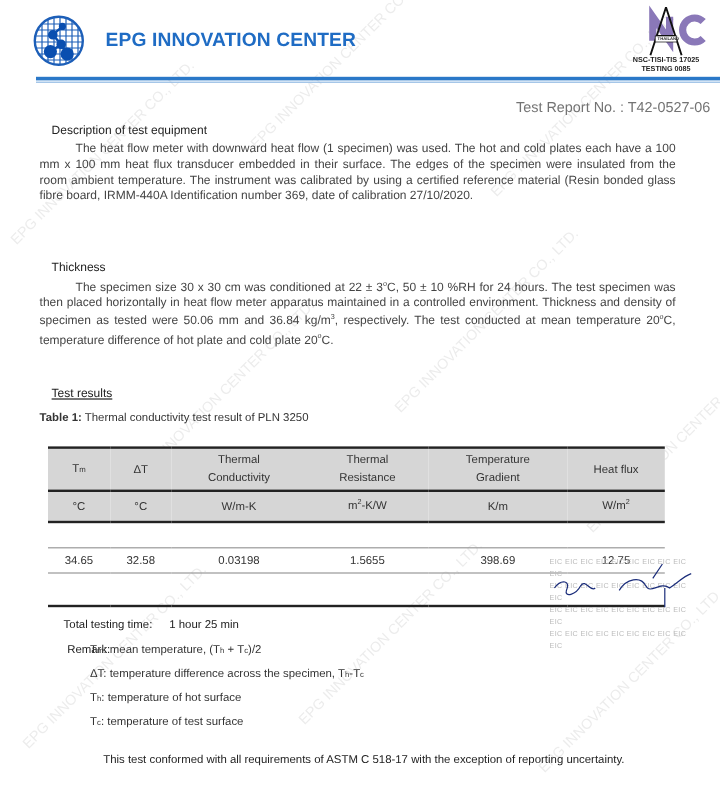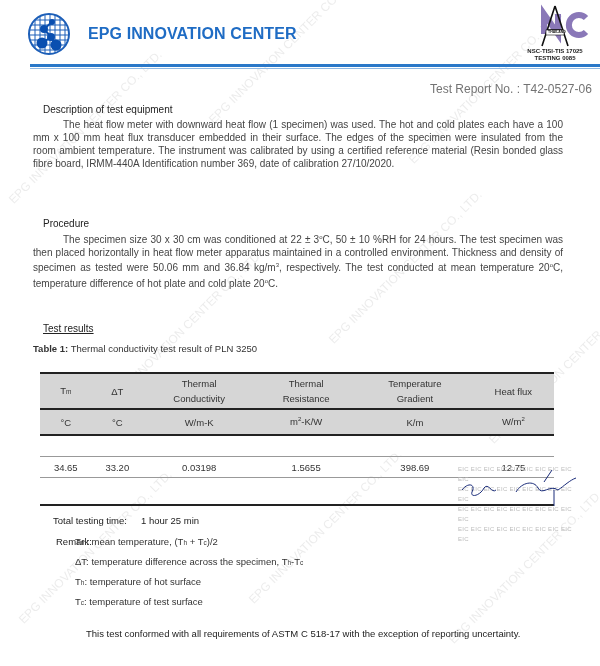--- a/index.html
+++ b/index.html
@@ -99,21 +99,21 @@
     <div>NSC-TISI-TIS 17025</div>
     <div>TESTING 0085</div>
   </div>
 </div>
 
 <div class="abs report-no">Test Report No. : T42-0527-06</div>
 
 <div class="abs h" style="top:104px;">Description of test equipment</div>
 <div class="abs para" style="top:118px;"><span class="ind"></span><span>The heat flow meter with downward heat flow (1 specimen) was used. The hot and cold plates each have a 100 mm x 100 mm heat flux transducer embedded in their surface. The edges of the specimen were insulated from the room ambient temperature. The instrument was calibrated by using a certified reference material (Resin bonded glass fibre board, IRMM-440A Identification number 369, date of calibration 27/10/2020.</span></div>
 
-<div class="abs h" style="top:218px;">Procedure</div>
+<div class="abs h" style="top:218px;">Thickness</div>
 <div class="abs para" style="top:231px;"><span class="ind"></span><span>The specimen size 30 x 30 cm was conditioned at 22 ± 3</span><sup>o</sup><span>C, 50 ± 10 %RH for 24 hours. The test specimen was then placed horizontally in heat flow meter apparatus maintained in a controlled environment. Thickness and density of specimen as tested were 50.06 mm and 36.84 kg/m</span><sup>3</sup><span>, respectively. The test conducted at mean temperature 20</span><sup>o</sup><span>C, temperature difference of hot plate and cold plate 20</span><sup>o</sup><span>C.</span></div>
 
 <div class="abs h u" style="top:323px;">Test results</div>
 <div class="abs" style="left:33px;top:343px;font-size:9.5px;color:#333;"><b>Table 1:</b><span> Thermal conductivity test result of PLN 3250</span></div>
 
 <table class="res">
   <tbody>
       <tr class="hdr top" style="border-top:2px solid #222;">
     <td><span>T</span><span class="small">m</span></td>
     <td>ΔT</td>
@@ -137,21 +137,21 @@
     <td>W/m-K</td>
     <td><span>m</span><sup>2</sup><span>-K/W</span></td>
     <td>K/m</td>
     <td><span>W/m</span><sup>2</sup></td>
   </tr>
   <tr class="gap">
         <td colspan="6"></td>
       </tr>
   <tr class="data">
     <td>34.65</td>
-    <td>33.20</td>
+    <td>32.58</td>
     <td>0.03198</td>
     <td>1.5655</td>
     <td>398.69</td>
     <td>12.75</td>
   </tr>
   <tr class="tail">
         <td colspan="6"></td>
       </tr>
 </tbody>
   </table>

